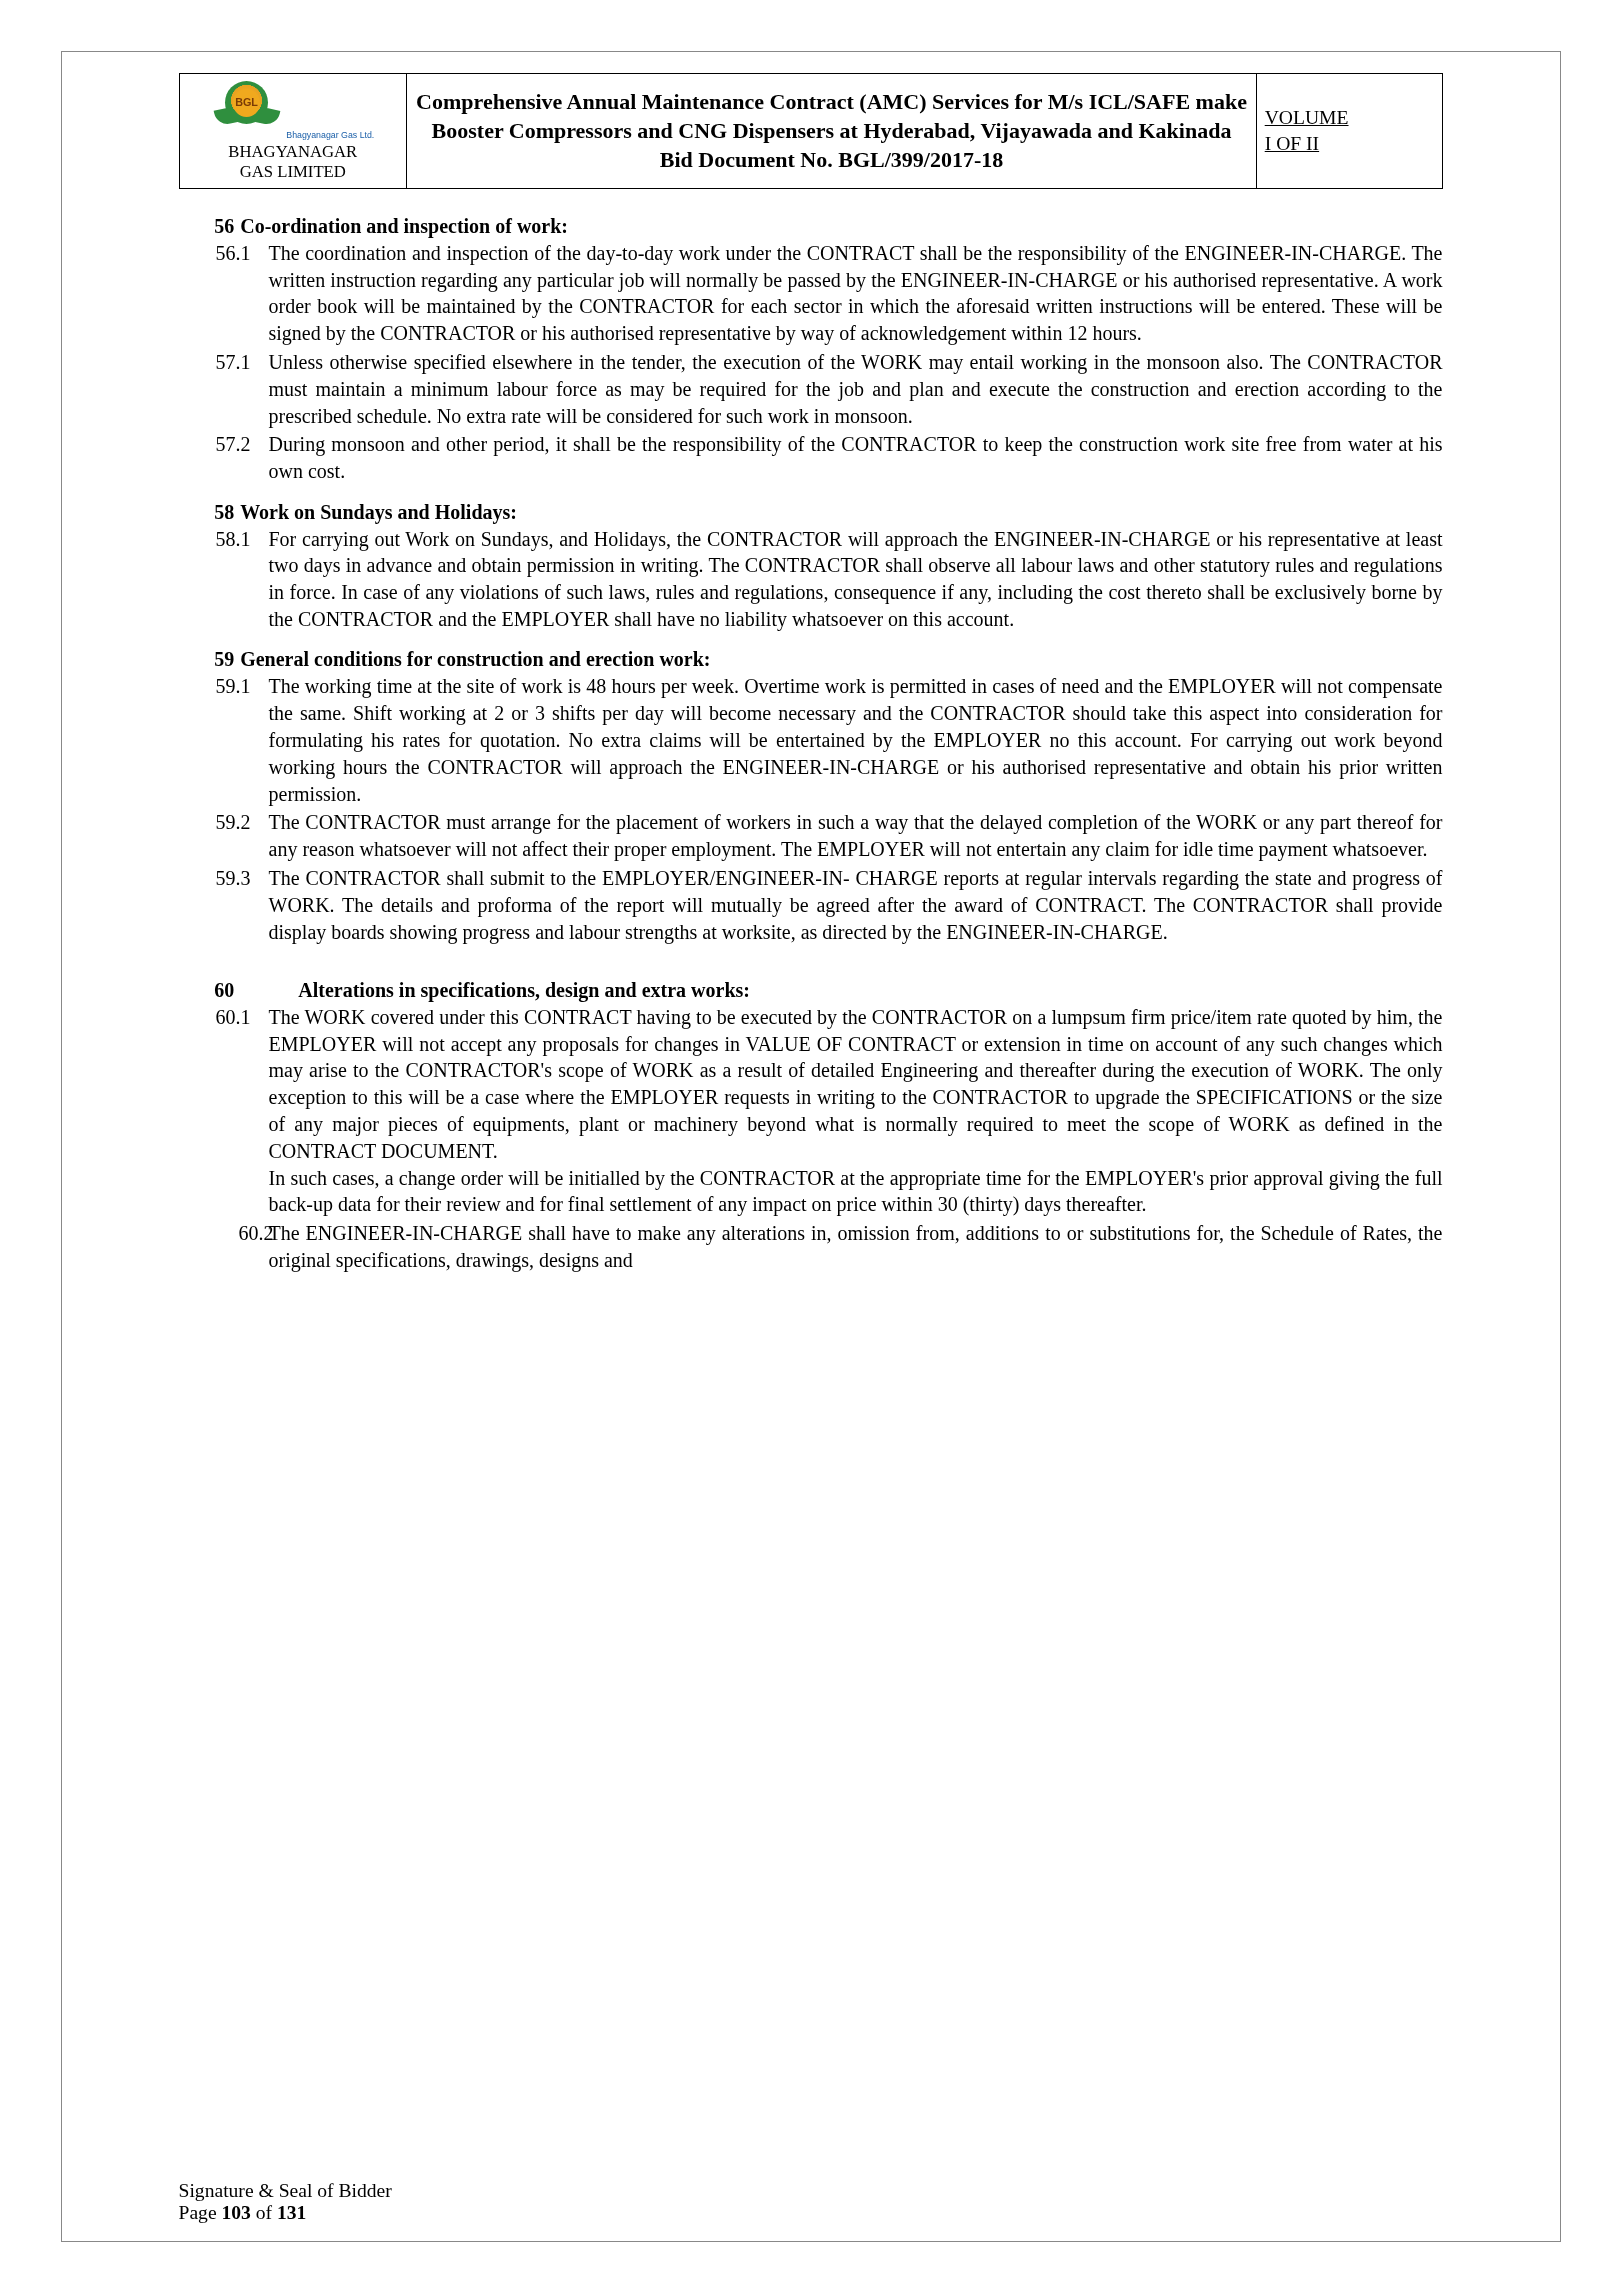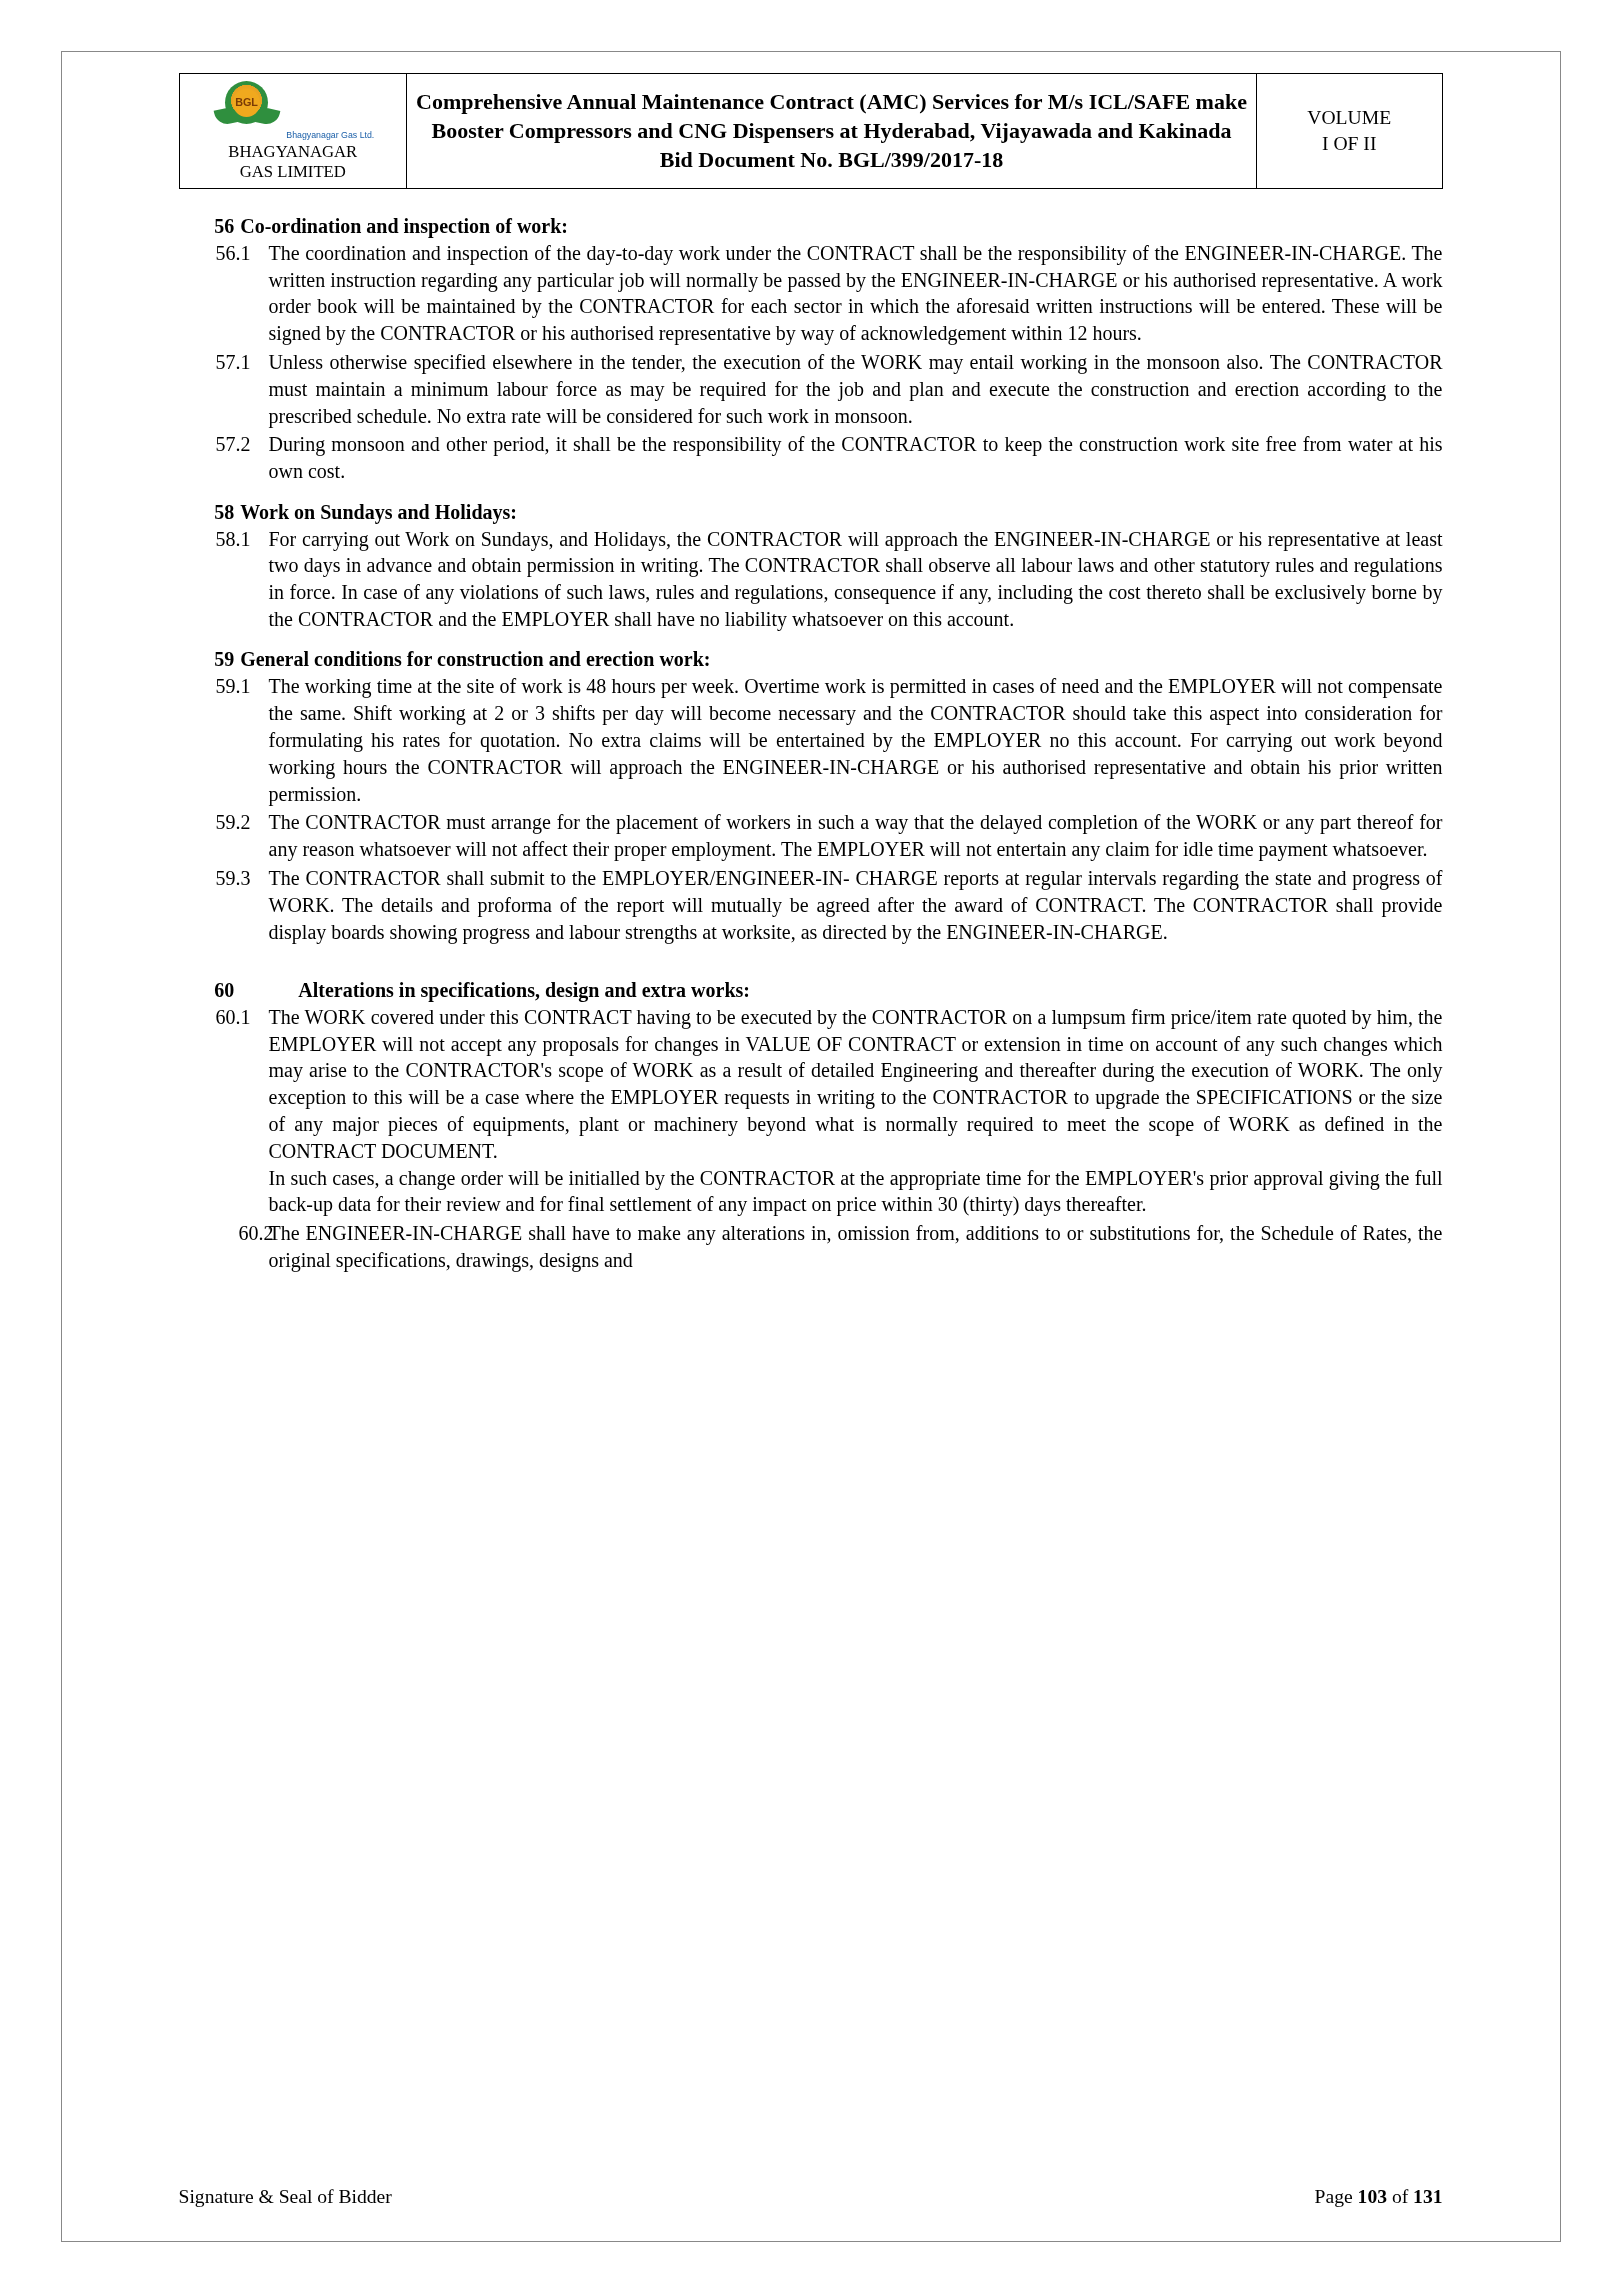--- a/index.html
+++ b/index.html
@@ -120,23 +120,23 @@
   }
   td.title-cell {
     text-align: center;
     font-weight: bold;
     font-size: 22px;
     line-height: 1.32;
     padding: 9.8px 13.7px;
   }
   td.volume-cell {
     width: 169px;
-    text-align: center;
     font-size: 19.6px;
     line-height: 1.3;
+    text-decoration: underline;
   }
   
   .clause-head {
     font-weight: bold;
     font-size: 20px;
     margin: 15.7px 0 2px 0;
     padding-left: 7.8px;
   }
   .clause-head.first { margin-top: 0; }
   .clause-head .num { margin-right: 5.9px; margin-left: 28px; }
@@ -267,20 +267,20 @@
         <p>In such cases, a change order will be initialled by the CONTRACTOR at the appropriate time for the EMPLOYER's prior approval giving the full back-up data for their review and for final settlement of any impact on price within 30 (thirty) days thereafter.</p>
       </div>
     </div>
     <div class="item indent-inline" style="padding-left:31px;">
       <div class="no">60.2</div>
       <div class="txt">The ENGINEER-IN-CHARGE shall have to make any alterations in, omission from, additions to or substitutions for, the Schedule of Rates, the original specifications, drawings, designs and</div>
     </div>
 
   </div>
 
-  <div class="footer" style="bottom:85px;">
+  <div class="footer" style="bottom:69px;flex-direction:column;">
     <div class="left">Signature &amp; Seal of Bidder</div>
     <div class="right">
       <span>Page </span><b>103</b><span> of </span><b>131</b>
     </div>
   </div>
 </div>
 
 
 </body></html>

